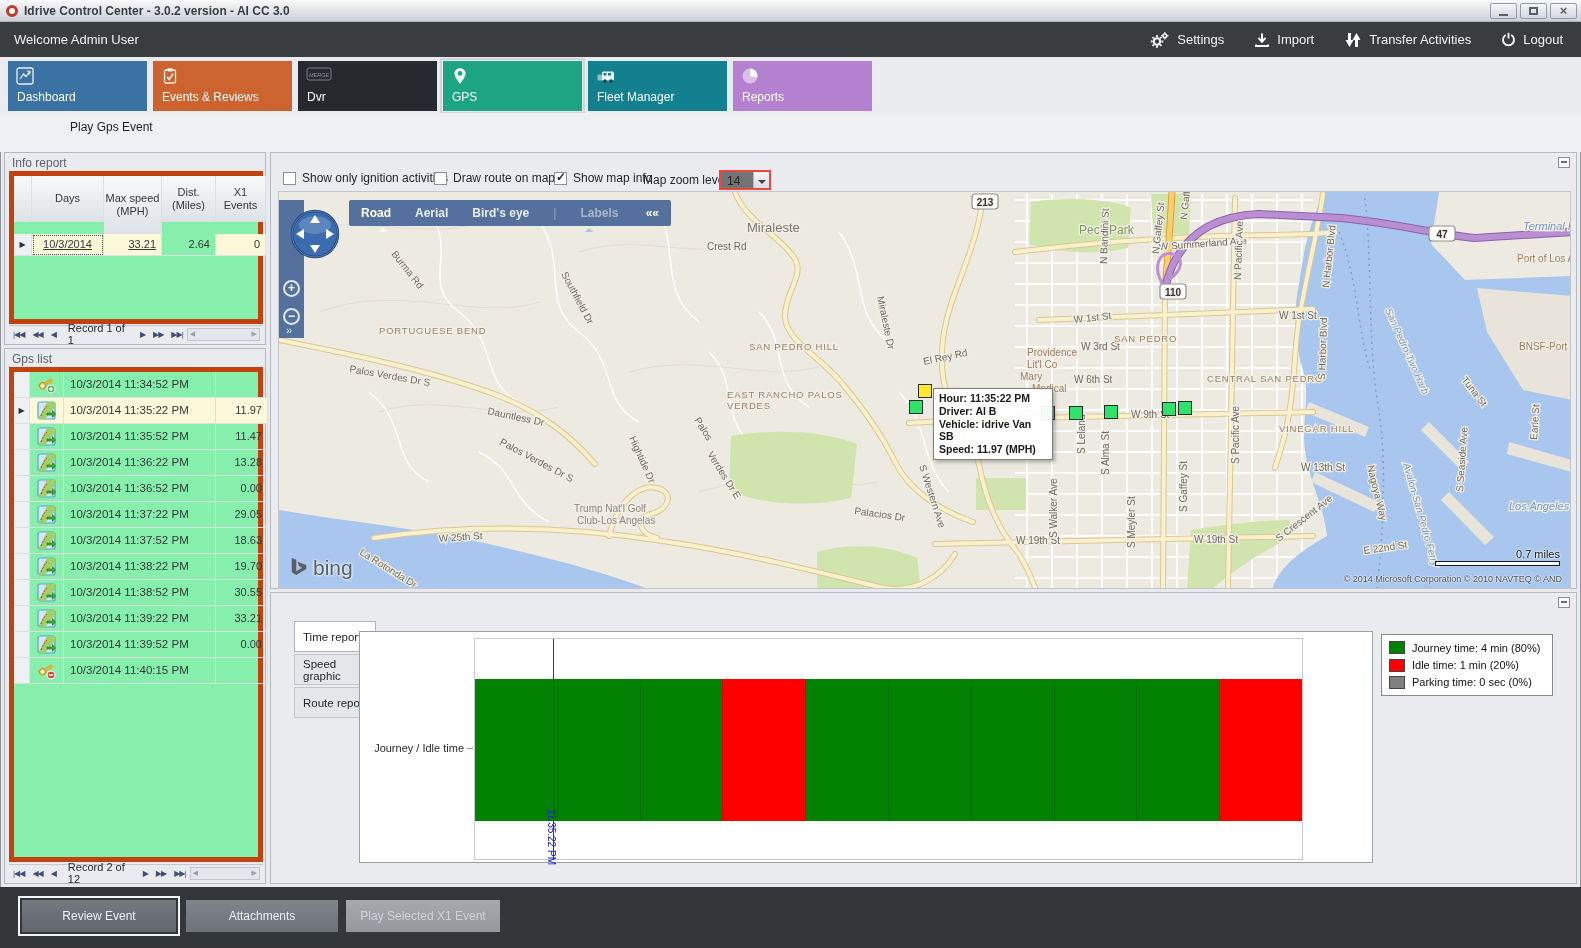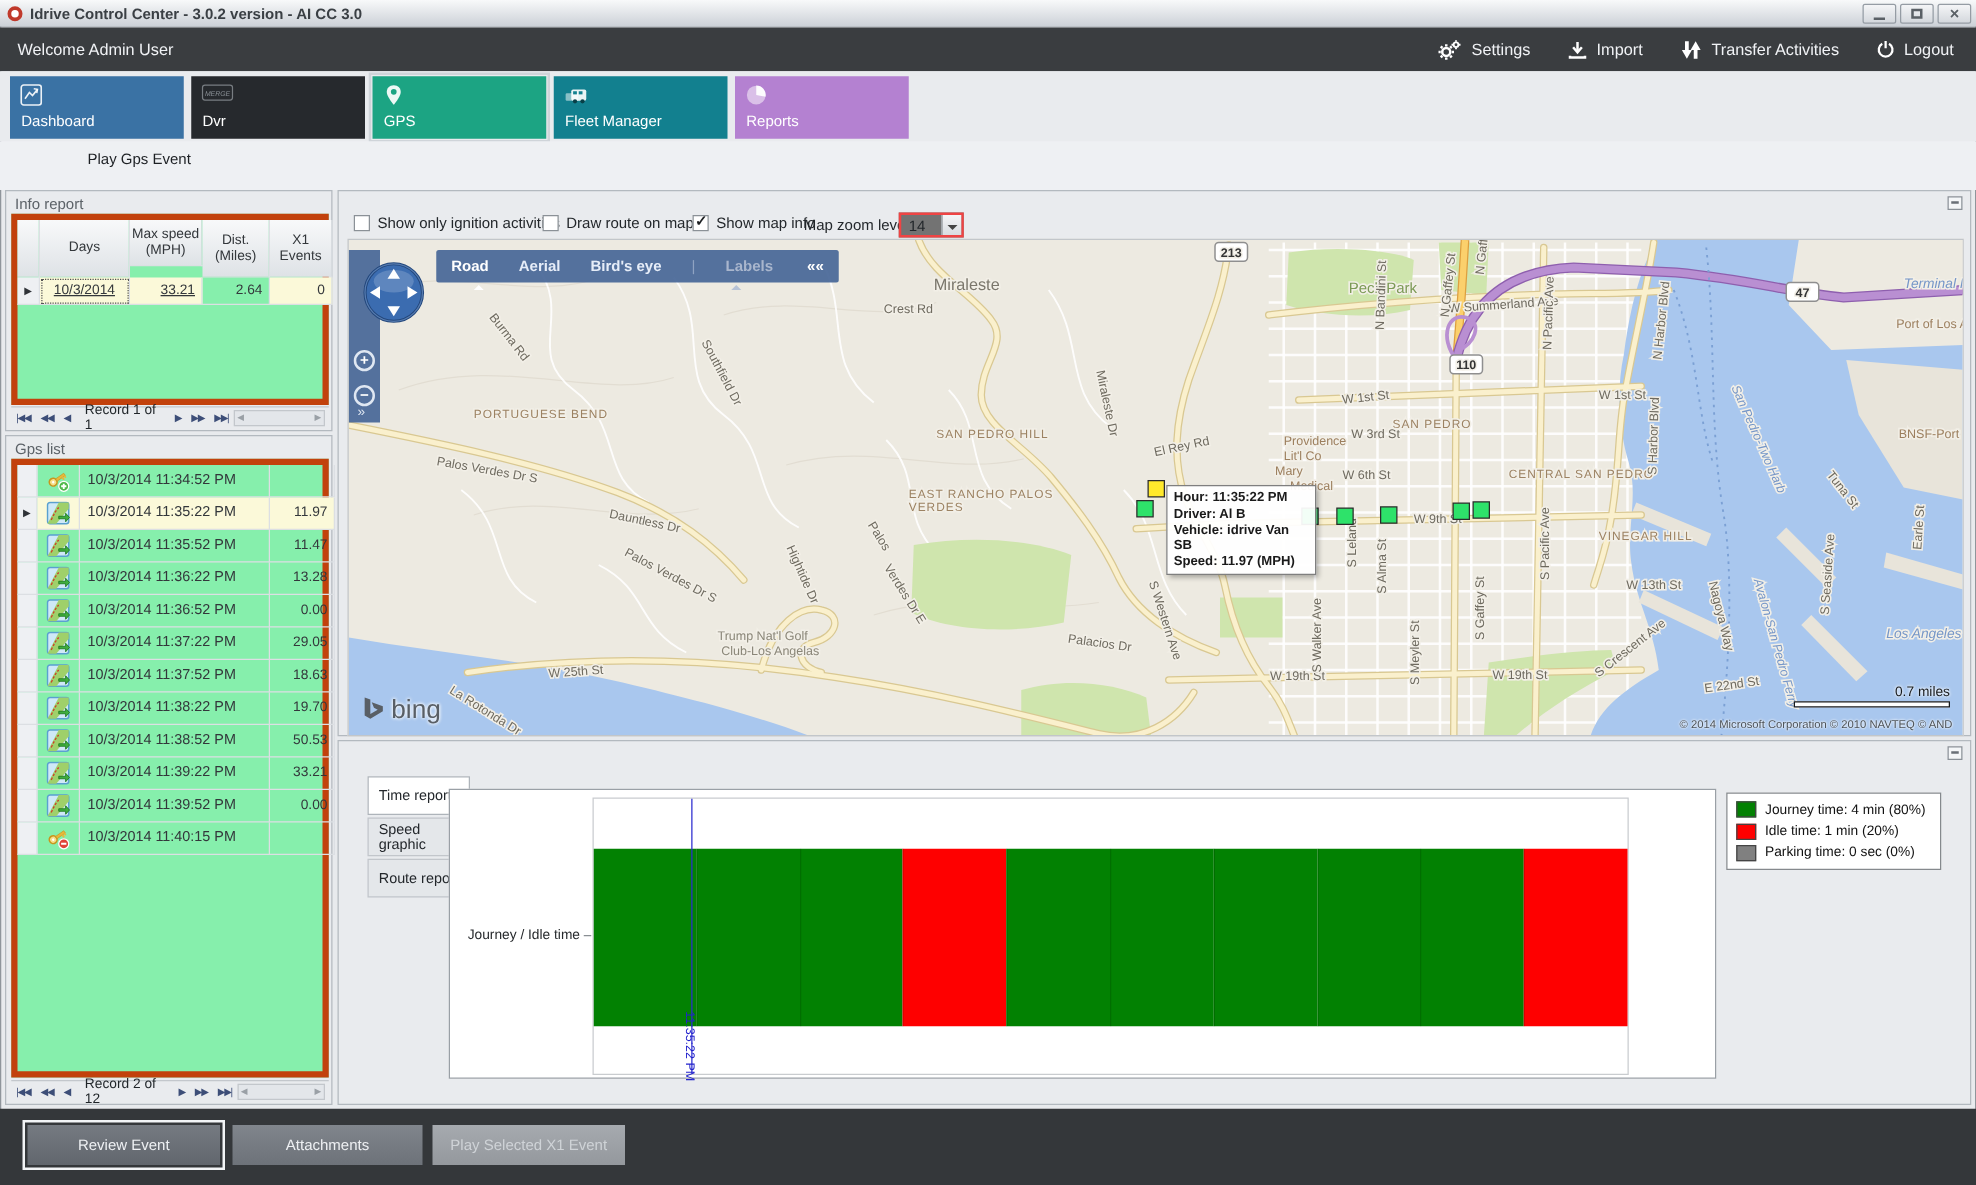--- a/index.html
+++ b/index.html
@@ -222,20 +222,28 @@
 
 <div class="tabstrip" id="nav-tabs">
     <div class="navtab" style="background: rgb(58, 114, 164);">
       <span class="ticon"><svg width="18" height="18" viewBox="0 0 18 18">
           <rect x="1" y="1" width="16" height="16" rx="2" fill="none" stroke="rgba(255,255,255,.9)" stroke-width="1.3"></rect>
           <polyline points="4,12 7.5,7 10,9.5 14,4.5" fill="none" stroke="rgba(255,255,255,.9)" stroke-width="1.3"></polyline>
           <polyline points="11,4 14,4.5 13.4,7.5" fill="none" stroke="rgba(255,255,255,.9)" stroke-width="1.2"></polyline>
         </svg></span>
       <span class="tlabel">Dashboard</span>
     </div>
+    <div class="navtab" style="background: rgb(205, 100, 48);">
+      <span class="ticon"><svg width="18" height="18" viewBox="0 0 18 18">
+          <rect x="3.5" y="3" width="11" height="13" rx="1.5" fill="none" stroke="rgba(255,255,255,.9)" stroke-width="1.3"></rect>
+          <rect x="6.5" y="1.2" width="5" height="3.2" rx="1" fill="rgba(255,255,255,.9)"></rect>
+          <polyline points="6,10 8.2,12.4 12,6.8" fill="none" stroke="rgba(255,255,255,.9)" stroke-width="1.6"></polyline>
+        </svg></span>
+      <span class="tlabel">Events &amp; Reviews</span>
+    </div>
     <div class="navtab" style="background: rgb(38, 41, 45);">
       <span class="ticon"><svg width="26" height="14" viewBox="0 0 26 14">
           <rect x="1" y="1" width="24" height="12" rx="2" fill="none" stroke="#787d82"></rect>
           <text x="13" y="9.5" font-size="5.5" font-style="italic" fill="#8a9096" text-anchor="middle" font-family="Liberation Sans,sans-serif" stroke="none">MERGE</text>
         </svg></span>
       <span class="tlabel">Dvr</span>
     </div>
     <div class="navtab active" style="background: rgb(28, 164, 131);">
       <span class="ticon"><svg width="18" height="18" viewBox="0 0 18 18">
           <path d="M9,1.2 C12.6,1.2 14.6,3.8 14.6,6.6 C14.6,10.4 9,16.8 9,16.8 C9,16.8 3.4,10.4 3.4,6.6 C3.4,3.8 5.4,1.2 9,1.2 Z" fill="rgba(255,255,255,.92)"></path>
@@ -268,21 +276,21 @@
   <div class="circle-btn" style="left:36px"><span>↓</span></div>
 </div>
 <div class="page-title">Play Gps Event</div>
 
 <div class="panel" style="left:4px; top:152px; width:262px; height:193px;">
   <div class="panel-title">Info report</div>
   <div class="grid-table" style="left:4px; top:18px; width:254px; height:153px;">
     <div class="trow thead">
       <div class="tcell ind" style="width:18px; height:46px;"></div>
       <div class="tcell" style="width:72px; height:46px;">Days</div>
-      <div class="tcell" style="width:58px; height:37px;">Max speed (MPH)</div>
+      <div class="tcell" style="width:58px; height:58px;">Max speed (MPH)</div>
       <div class="tcell" style="width:54px; height:46px;">Dist. (Miles)</div>
       <div class="tcell" style="width:50px; height:46px;">X1 Events</div>
     </div>
     <div class="trow">
       <div class="tcell ind" style="width:18px; height:22px;">
           <span class="rowarrow">▶</span>
         </div>
       <div class="tcell sel focuscell" style="width:72px; height:22px;">
           <span class="lnk">10/3/2014</span>
         </div>
@@ -427,21 +435,21 @@
           <div class="tcell ind" style="width:16px;height:26px;"></div>
           <div class="tcell" style="width:34px;height:26px;">
             <svg width="19" height="19" viewBox="0 0 19 19">
               <rect x="1" y="1" width="17" height="17" rx="2" fill="#cfe9f7" stroke="#5aa0d0" stroke-width="1.2"></rect>
               <path d="M1,18 L10,1 L18,1 L18,6 L8,18 Z" fill="#9fd06a"></path>
               <path d="M4,15 C6,11 7,8 10,5" stroke="#d03a2a" stroke-width="1" stroke-dasharray="2,1.4" fill="none"></path>
               <polygon points="10,12 15.5,12 15.5,9.6 18.6,13 15.5,16.4 15.5,14 10,14" fill="#3fae3f" stroke="#1e7a1e" stroke-width="0.7"></polygon>
             </svg>
           </div>
           <div class="tcell datec" style="width:152px;height:26px;">10/3/2014 11:38:52 PM</div>
-          <div class="tcell num" style="width:52px;height:26px;">50.53</div>
+          <div class="tcell num" style="width:52px;height:26px;">30.55</div>
         </div>
         <div class="trow">
           <div class="tcell ind" style="width:16px;height:26px;"></div>
           <div class="tcell" style="width:34px;height:26px;">
             <svg width="19" height="19" viewBox="0 0 19 19">
               <rect x="1" y="1" width="17" height="17" rx="2" fill="#cfe9f7" stroke="#5aa0d0" stroke-width="1.2"></rect>
               <path d="M1,18 L10,1 L18,1 L18,6 L8,18 Z" fill="#9fd06a"></path>
               <path d="M4,15 C6,11 7,8 10,5" stroke="#d03a2a" stroke-width="1" stroke-dasharray="2,1.4" fill="none"></path>
               <polygon points="10,12 15.5,12 15.5,9.6 18.6,13 15.5,16.4 15.5,14 10,14" fill="#3fae3f" stroke="#1e7a1e" stroke-width="0.7"></polygon>
             </svg>

